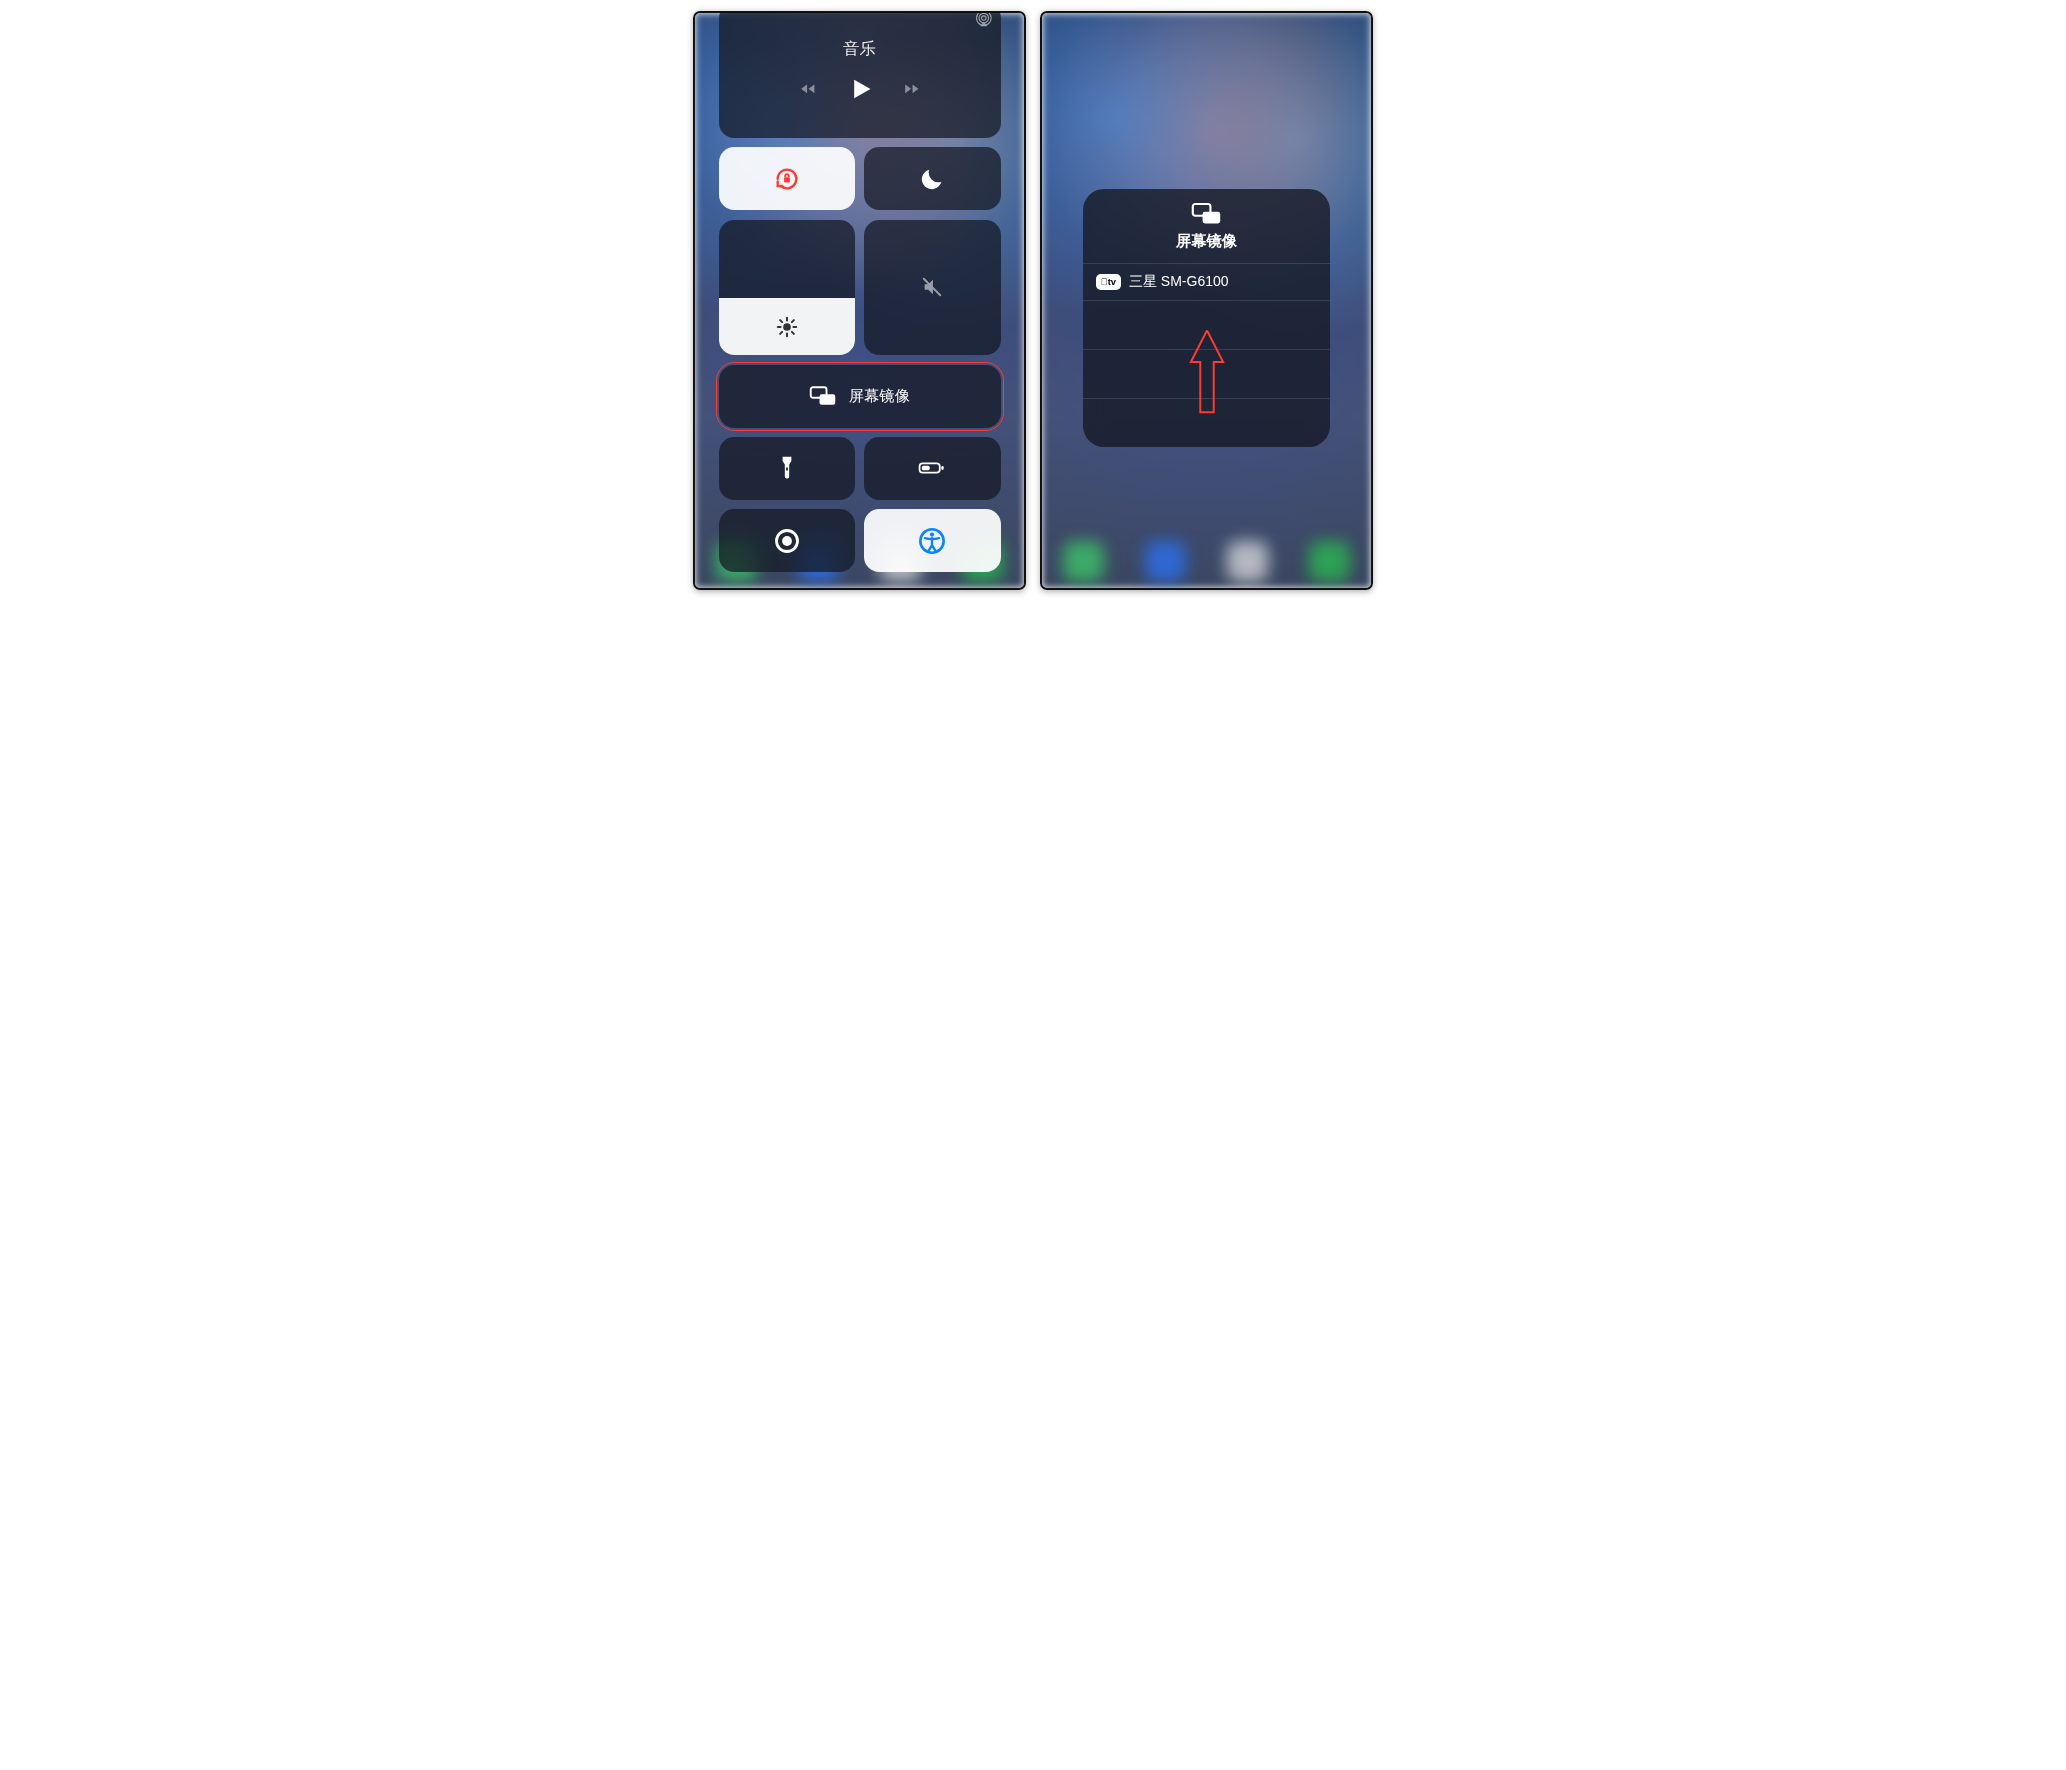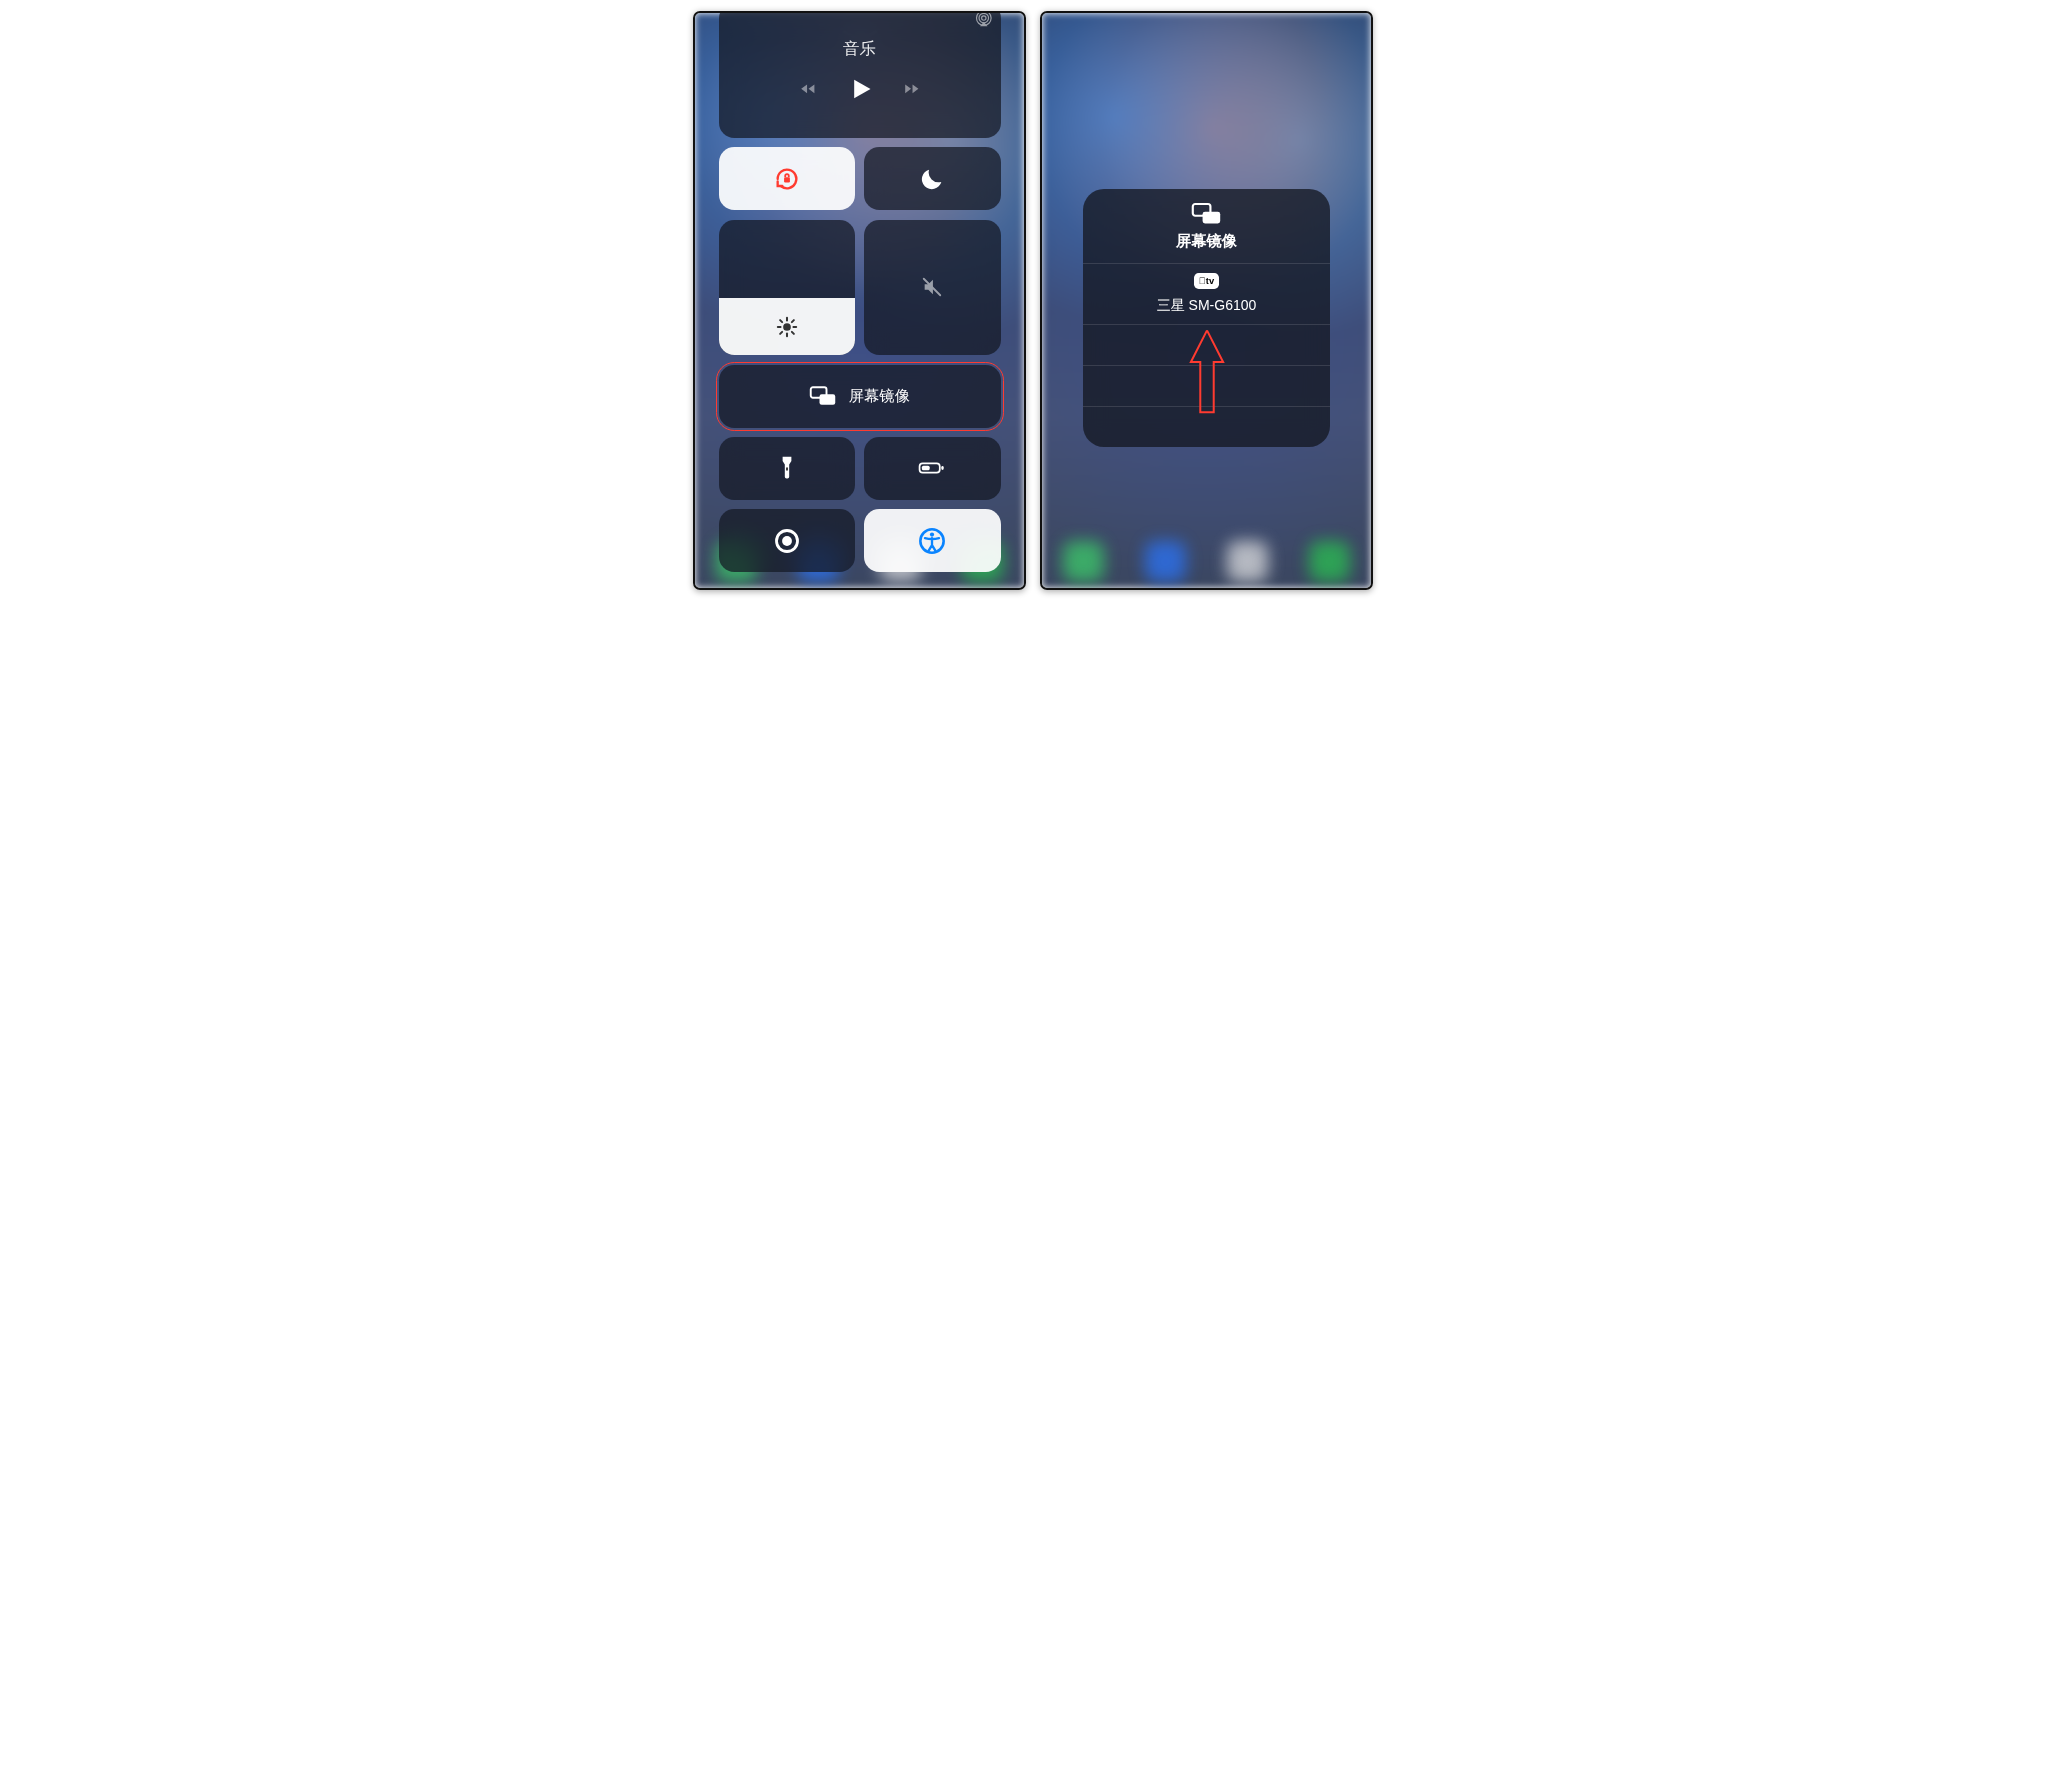--- a/index.html
+++ b/index.html
@@ -43,21 +43,21 @@
 
   
   .ic{width:22px;height:22px;display:block;}
   .ic-sm{width:17.6px;height:17.6px;display:block;}
   .ic-lg{width:28px;height:28px;display:block;}
 
   
   .popup{position:absolute;left:41px;right:41px;top:176px;background:rgba(20,24,34,.78);backdrop-filter:blur(11.7px);border-radius:21px;overflow:hidden;color:#fff;height:258px;display:flex;flex-direction:column;}
   .popup .hdr{padding:13px 0 10.6px;display:flex;flex-direction:column;align-items:center;gap:5.9px;}
   .popup .hdr span.title{font-size:15.3px;font-weight:600;}
-  .popup .row{display:flex;align-items:center;gap:8.2px;padding:9.4px 13px;border-top:0.6px solid rgba(255,255,255,.12);font-size:14px;flex-direction:column;}
+  .popup .row{display:flex;align-items:center;gap:8.2px;padding:9.4px 13px;border-top:0.6px solid rgba(255,255,255,.12);font-size:14px;}
   .popup .row.empty{height:41px;}
   .atv-badge{background:#fff;color:#000;border-radius:4.7px;padding:2.3px 4.7px;font-size:9.4px;font-weight:700;display:inline-flex;align-items:center;gap:1.8px;}
   .arrow{position:absolute;left:50%;bottom:26px;transform:translateX(-50%);color:#ff3b30;pointer-events:none;}
   .arrow svg{width:47px;height:94px;}
 
   .dim{opacity:.45;}
 </style>
 </head>
 <body>
 

